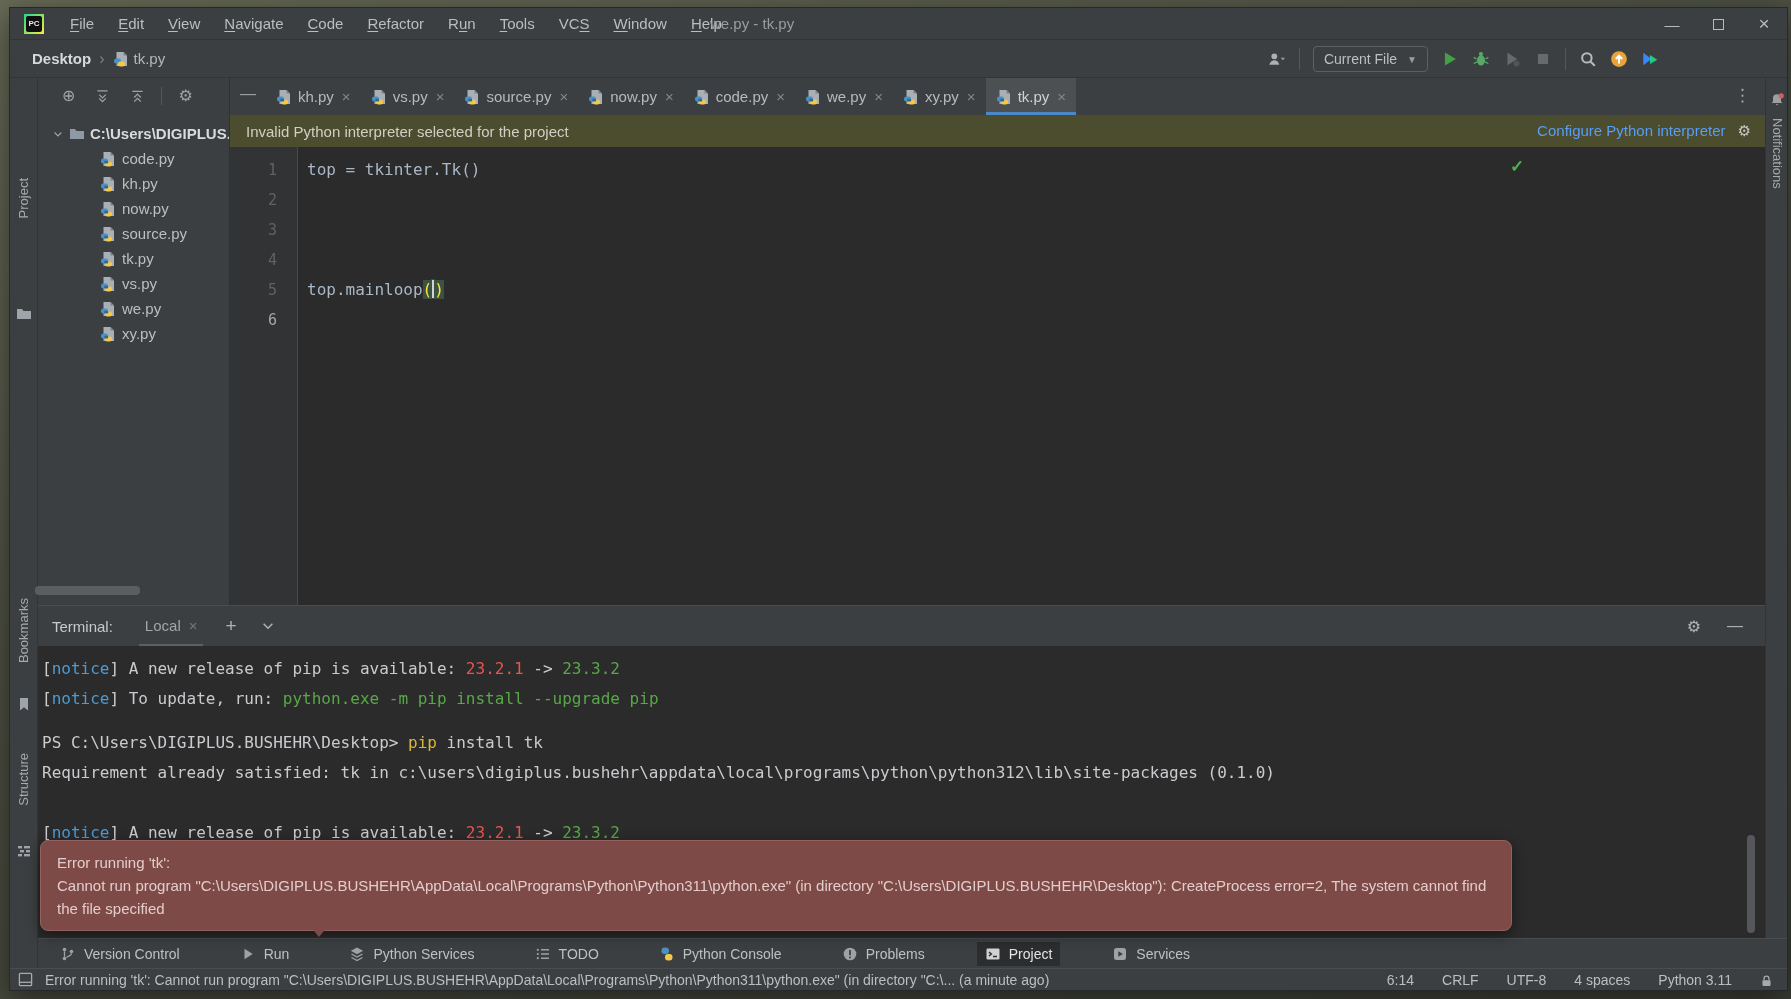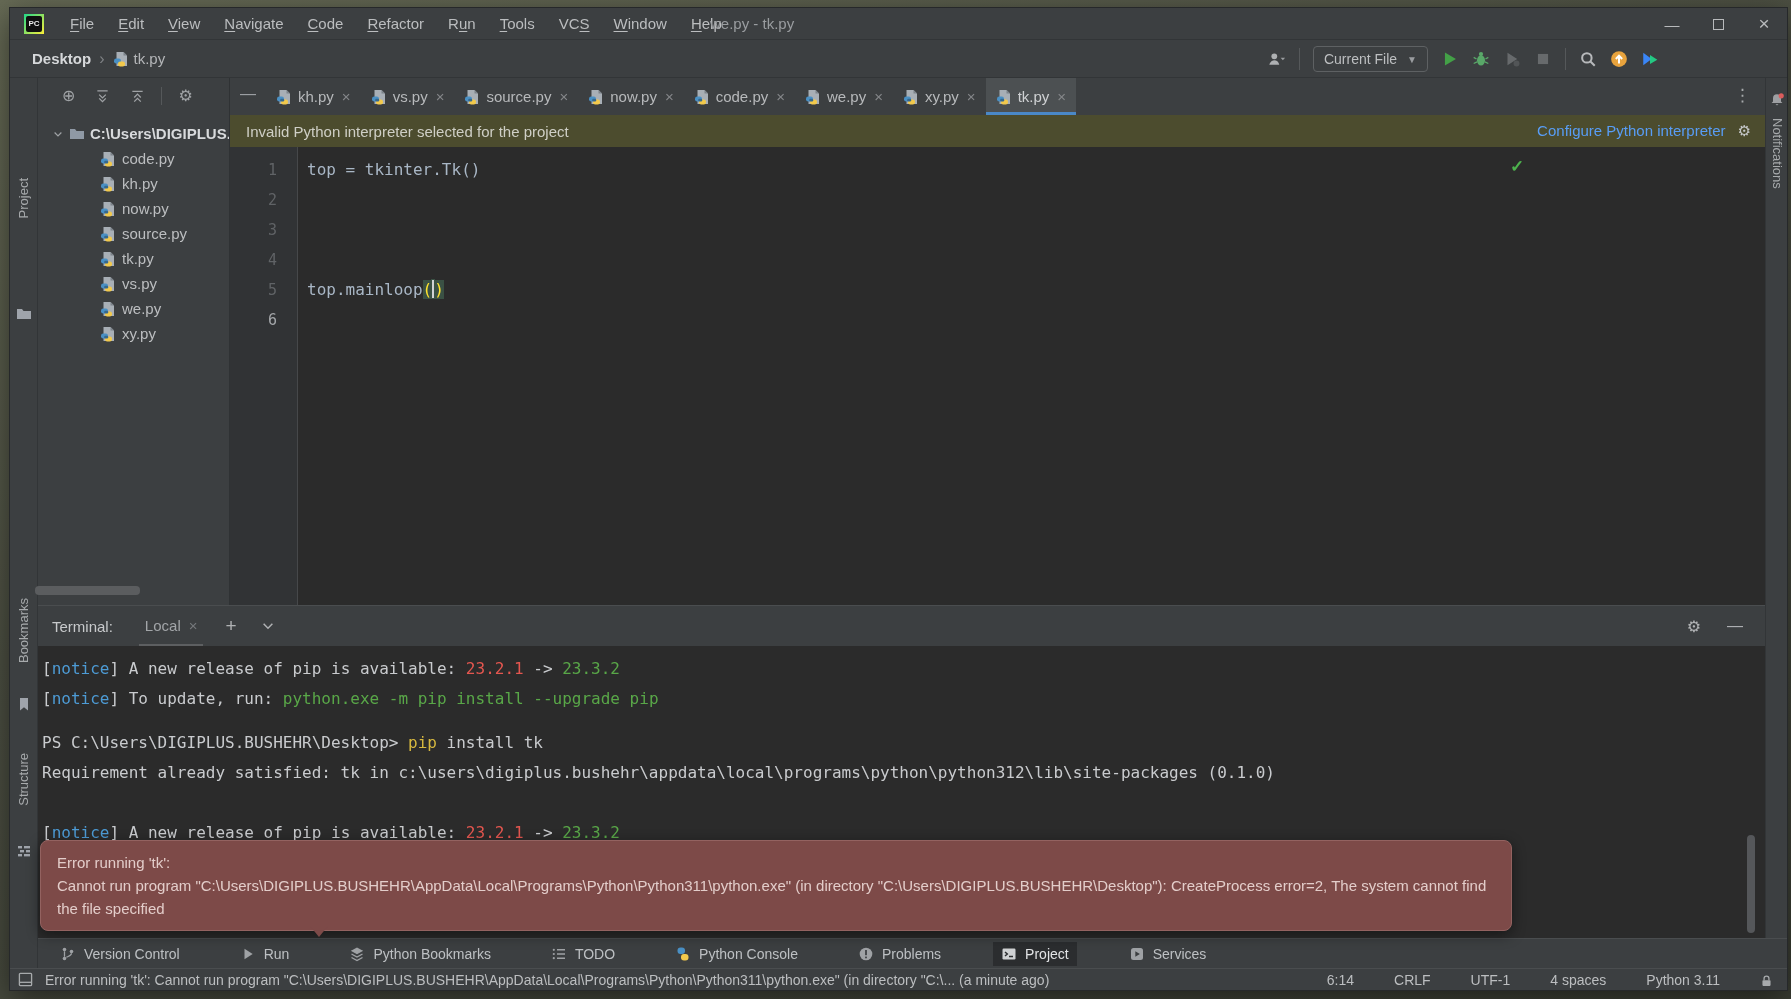--- a/index.html
+++ b/index.html
@@ -116,21 +116,21 @@
   .bottombar{position:absolute;left:28px;top:930px;width:1749px;height:30px;background:#3c3f41;
              border-top:1px solid #4a4d4f;display:flex;align-items:center;gap:44px;padding-left:14px}
   .tool-btn{display:flex;align-items:center;gap:8px;color:#bdc0c3;font-size:14px;height:24px;padding:0 8px}
   .tool-btn svg{width:16px;height:16px}
   .tool-btn.active{background:#2b2d2f;color:#e2e4e6}
 
   
   .statusbar{position:absolute;left:0;top:960px;width:1777px;height:22px;background:#3c3f41;border-top:1px solid #4a4d4f;
              display:flex;align-items:center;font-size:14px;color:#bcbec0}
   .sb-ico{margin:0 12px 0 8px}
-  .sb-right{position:absolute;right:14px;display:flex;align-items:flex-end;gap:40px}
+  .sb-right{position:absolute;right:14px;display:flex;align-items:flex-end;gap:28px}
 </style>
 </head>
 <body>
 
 <div id="win">
 
   <div class="titlebar">
     <div class="applogo">
         <i>PC</i>
       </div>
@@ -519,21 +519,21 @@
         <svg viewBox="0 0 16 16">
           <path d="M4.5 2.8v10.4l8.2-5.2z" fill="#9fa2a5"></path>
         </svg>
         <span class="tool-btn-label">Run</span>
       </div>
       <div class="tool-btn">
         <svg viewBox="0 0 16 16">
           <path d="M2.5 4.5 8 7.5l5.5-3M2.5 8 8 11l5.5-3M2.5 11.5 8 14.5l5.5-3" stroke="#9fa2a5" stroke-width="1.4" fill="none"></path>
           <path d="M2.5 4.5 8 1.5l5.5 3L8 7.5z" fill="#9fa2a5"></path>
         </svg>
-        <span class="tool-btn-label">Python Bookmarks</span>
+        <span class="tool-btn-label">Python Services</span>
       </div>
       <div class="tool-btn">
         <svg viewBox="0 0 16 16">
           <circle cx="2.8" cy="3.8" r="1.1" fill="#9fa2a5"></circle>
           <circle cx="2.8" cy="8" r="1.1" fill="#9fa2a5"></circle>
           <circle cx="2.8" cy="12.2" r="1.1" fill="#9fa2a5"></circle>
           <path d="M6 3.8h8M6 8h8M6 12.2h8" stroke="#9fa2a5" stroke-width="1.5"></path>
         </svg>
         <span class="tool-btn-label">TODO</span>
       </div>
@@ -571,21 +571,21 @@
 
   <div class="statusbar">
     <svg class="sb-ico" width="15" height="15" viewBox="0 0 16 16">
       <rect x="1.5" y="1.5" width="13" height="13" rx="1" fill="none" stroke="#a7aaac" stroke-width="1.4"></rect>
       <path d="M1.5 11h13" stroke="#a7aaac" stroke-width="1.4"></path>
     </svg>
     <span>Error running 'tk': Cannot run program "C:\Users\DIGIPLUS.BUSHEHR\AppData\Local\Programs\Python\Python311\python.exe" (in directory "C:\... (a minute ago)</span>
     <span class="sb-right">
       <span>6:14</span>
       <span>CRLF</span>
-      <span>UTF-1</span>
+      <span>UTF-8</span>
       <span>4 spaces</span>
       <span>Python 3.11</span>
       <svg width="13" height="14" viewBox="0 0 16 16">
         <rect x="3" y="7" width="10" height="7" rx="1" fill="#a7aaac"></rect>
         <path d="M5 7V5a3 3 0 0 1 6 0v2" fill="none" stroke="#a7aaac" stroke-width="1.6"></path>
       </svg>
     </span>
   </div>
 </div>
 

